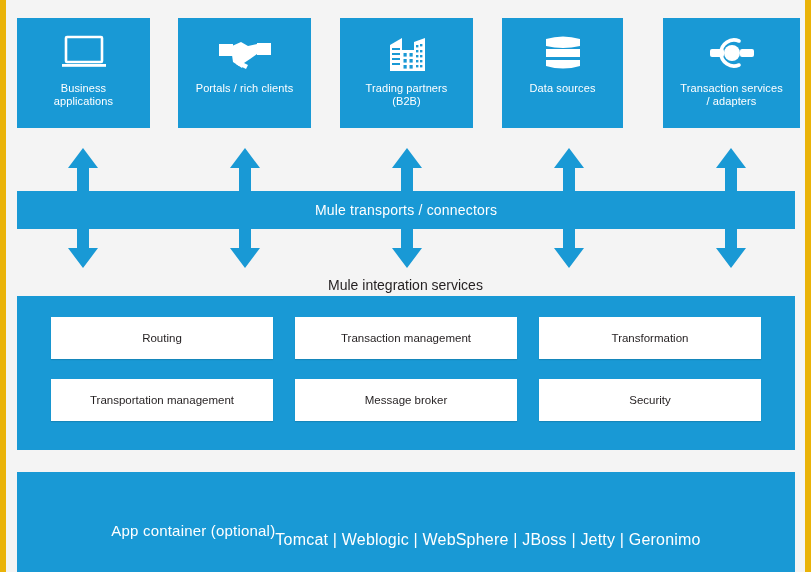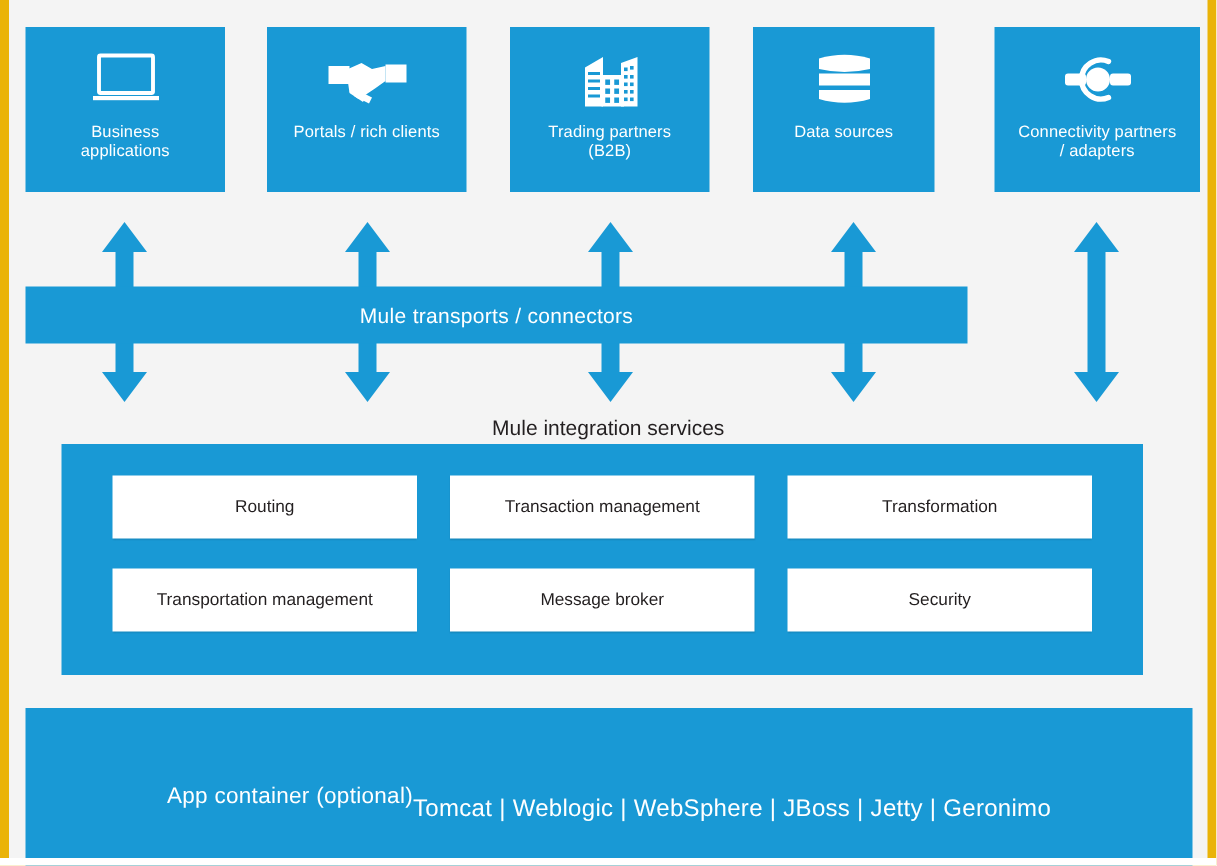--- a/index.html
+++ b/index.html
@@ -73,21 +73,21 @@
     width: 34px;
     height: 120px;
   }
   .arrow-col svg { display: block; }
 
   
   .transport-bar {
     position: absolute;
     left: 17px;
     top: 191px;
-    width: 628px;
+    width: 778px;
     height: 38px;
     background: #1999d5;
     display: flex;
     align-items: center;
     justify-content: center;
   }
   .transport-bar .bar-label {
     color: #ffffff;
     font-size: 14px;
     letter-spacing: .2px;
@@ -100,26 +100,25 @@
     top: 277px;
     width: 811px;
     text-align: center;
     font-size: 14px;
     color: #231f20;
   }
   .services-panel {
     position: absolute;
     left: 17px;
     top: 296px;
-    width: 721px;
+    width: 778px;
     height: 154px;
     background: #1999d5;
     box-sizing: border-box;
     padding: 21px 34px;
-    margin-left: 24px;
   }
   .services-grid {
     display: grid;
     grid-template-columns: repeat(3, 1fr);
     grid-template-rows: repeat(2, 42px);
     column-gap: 22px;
     row-gap: 20px;
     height: 100%;
   }
   .service-box {
@@ -239,21 +238,21 @@
 
   <div class="src-box" style="left:663px; width:137px;">
     <div class="src-icon">
       <svg width="52" height="42" viewBox="0 0 52 42">
         <rect x="4" y="17" width="14" height="8" rx="2" fill="#ffffff"></rect>
         <rect x="34" y="17" width="14" height="8" rx="2" fill="#ffffff"></rect>
         <path d="M33 9 A13 13 0 1 0 33 33" fill="none" stroke="#ffffff" stroke-width="3.6" stroke-linecap="round"></path>
         <circle cx="26" cy="21" r="8" fill="#ffffff"></circle>
       </svg>
     </div>
-    <div class="src-label">Connectivity partners
+    <div class="src-label">Transaction services
 / adapters</div>
   </div>
 
   <div class="arrow-col" style="left:66px;">
     <svg width="34" height="120" viewBox="0 0 34 120">
       <path d="M17 0 L32 20 L23 20 L23 100 L32 100 L17 120 L2 100 L11 100 L11 20 L2 20 Z" fill="#1999d5"></path>
     </svg>
   </div>
   <div class="arrow-col" style="left:228px;">
     <svg width="34" height="120" viewBox="0 0 34 120">

